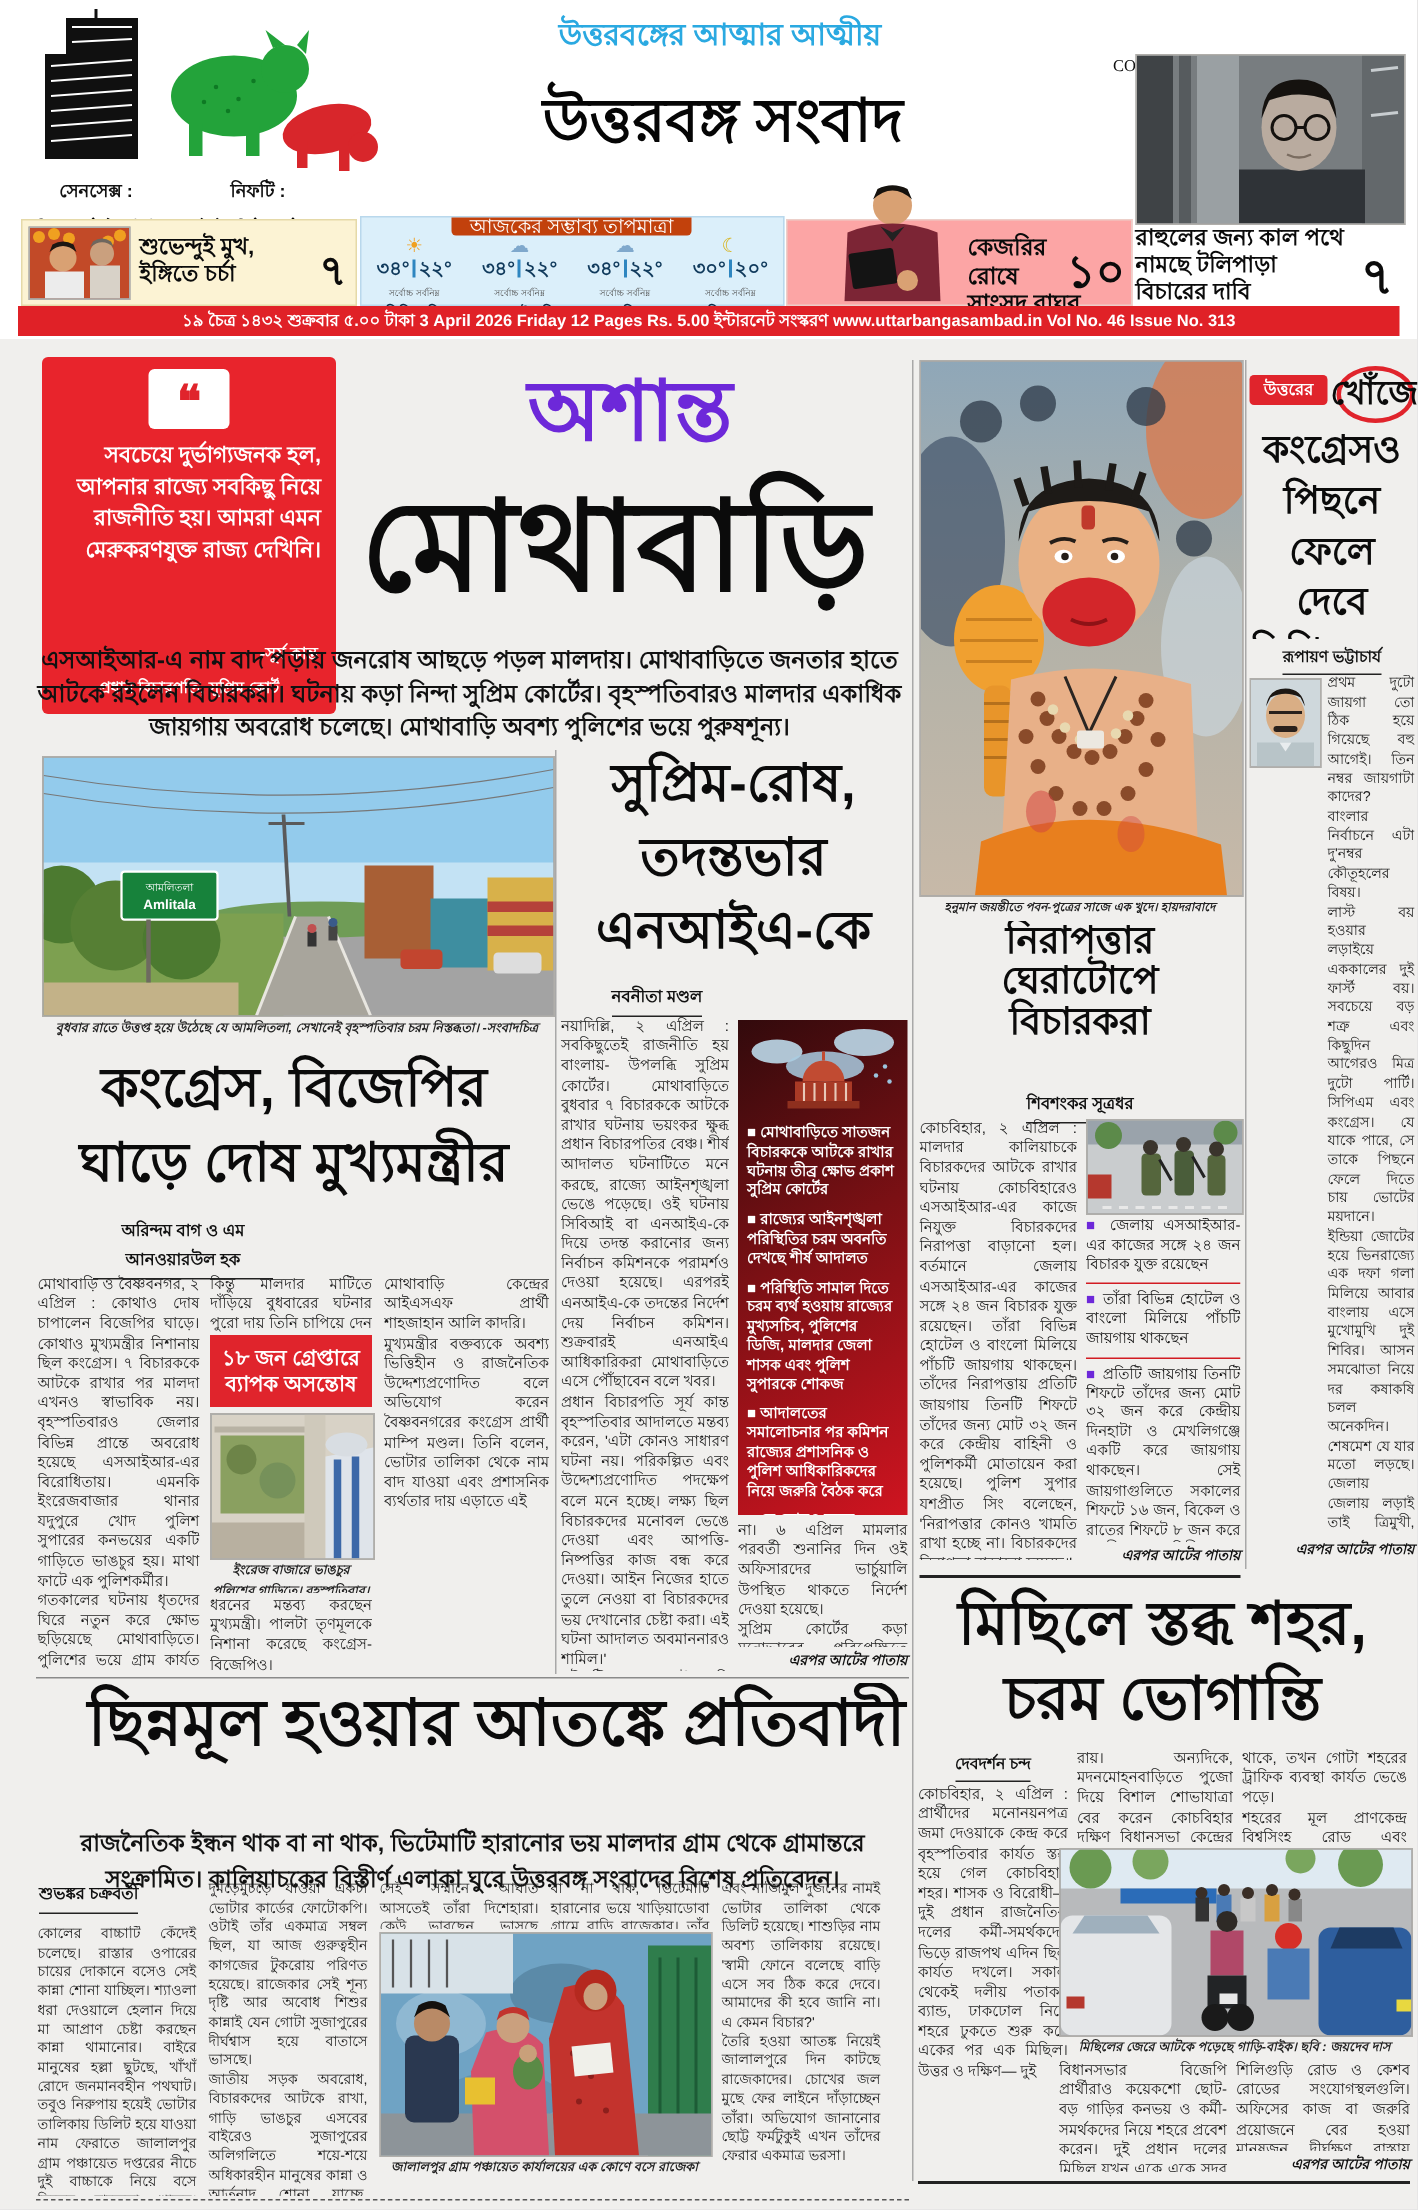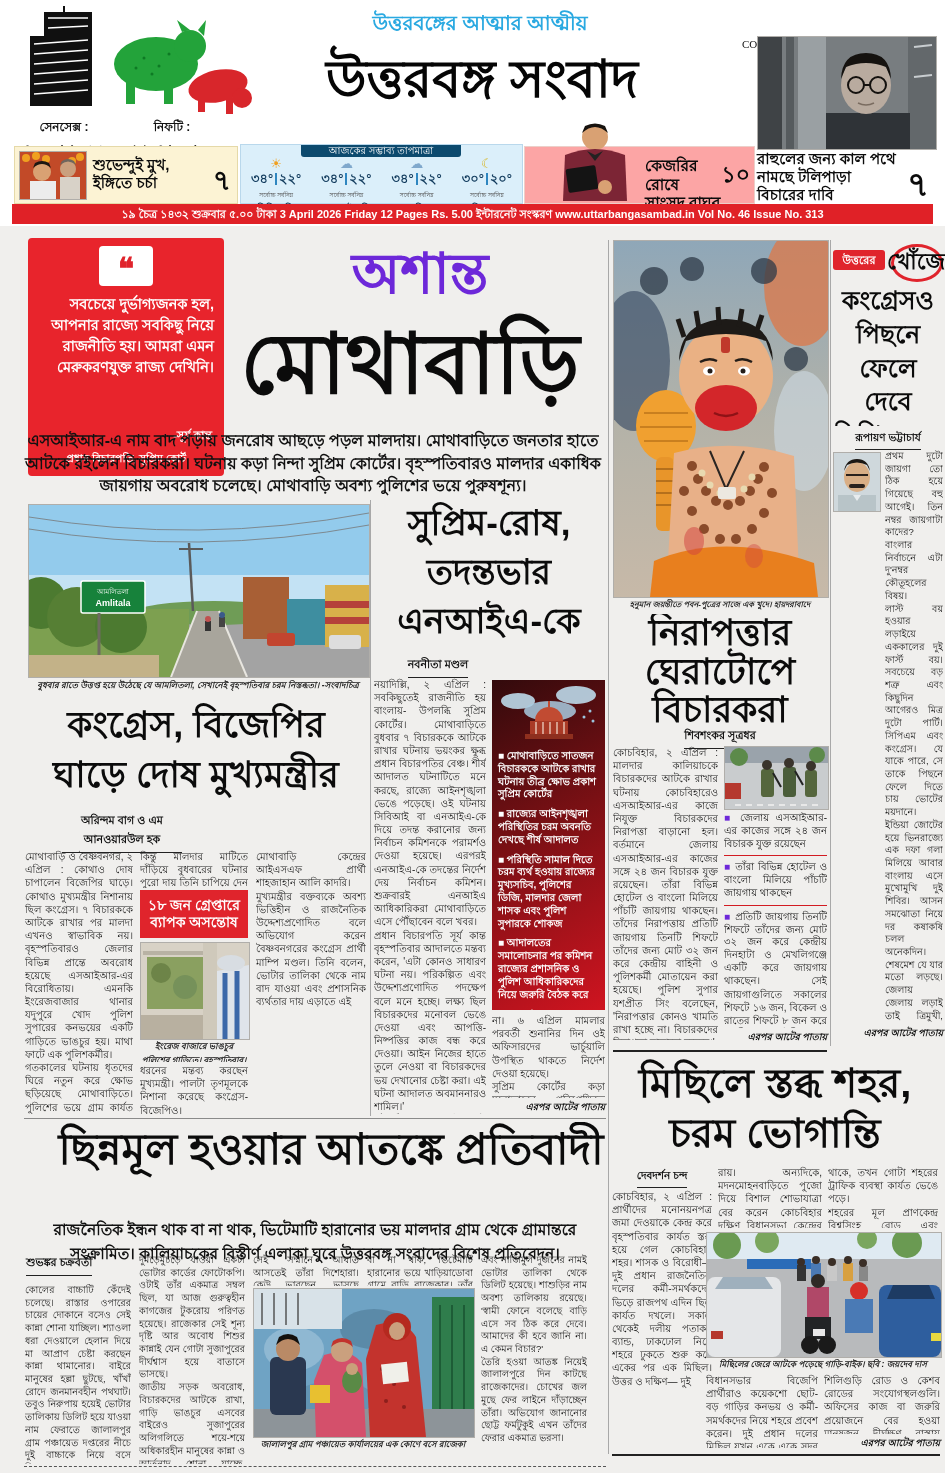--- a/index.html
+++ b/index.html
@@ -72,21 +72,21 @@
     <div style="font-size:16px;font-weight:bold;color:#000;">৭৩,৩১৯.৫৫</div>
     <div style="font-size:9px;font-weight:bold;color:#1e9e43;">(+১৮৫.২৩)</div>
   </div>
   <div class="abs" style="left:124px;top:118px;width:96px;text-align:center;">
     <div style="font-size:12px;font-weight:bold;color:#111;">নিফটি :</div>
     <div style="font-size:16px;font-weight:bold;color:#000;">২২,৭১৩.১০</div>
     <div style="font-size:9px;font-weight:bold;color:#1e9e43;">(+৩৩.৭০)</div>
   </div>
 
   <div class="abs" style="left:250px;top:8px;width:460px;text-align:center;font-size:20px;font-weight:bold;color:#2aa9e1;">উত্তরবঙ্গের আত্মার আত্মীয়</div>
-  <div class="abs" style="left:192px;top:26px;width:580px;height:112px;display:flex;align-items:center;justify-content:center;font-size:52px;font-weight:bold;color:#050505;overflow:hidden;">উত্তরবঙ্গ সংবাদ</div>
+  <div class="abs" style="left:192px;top:26px;width:580px;height:112px;display:flex;align-items:center;justify-content:center;font-size:40px;font-weight:bold;color:#050505;overflow:hidden;">উত্তরবঙ্গ সংবাদ</div>
   <div class="abs" style="left:742px;top:38px;width:40px;font-size:11px;font-family:'Liberation Serif',serif;color:#111;">COB</div>
 
   <div class="ph abs" style="left:757px;top:36px;width:178px;height:112px;">
     <svg viewBox="0 0 178 112" preserveAspectRatio="none">
       <rect width="178" height="112" fill="#787d80"></rect>
       <rect x="0" y="0" width="24" height="112" fill="#3f4346"></rect>
       <rect x="28" y="0" width="8" height="112" fill="#565b5e"></rect>
       <rect x="40" y="0" width="28" height="112" fill="#9aa0a3"></rect>
       <rect x="150" y="0" width="28" height="112" fill="#63686b"></rect>
       <line x1="156" y1="10" x2="174" y2="8" stroke="#c8cdd0" stroke-width="2"></line>
@@ -123,21 +123,21 @@
         <circle cx="48" cy="17" r="8" fill="#caa07e"></circle>
         <path d="M40,13 Q48,6 56,13 L54,9 Q48,5 42,9 Z" fill="#6e665e"></path>
         <rect x="40" y="25" width="20" height="22" fill="#d8d2c8"></rect>
       </svg>
     </div>
     <div class="teaser-title" style="position:absolute;left:78px;top:9px;width:112px;">শুভেন্দুই মুখ, ইঙ্গিতে চর্চা</div>
     <div class="teaser-page" style="position:absolute;right:6px;top:12px;">৭</div>
   </div>
 
   <div class="abs" style="left:240px;top:144px;width:281px;height:58px;background:#dbeffa;border:1px solid #b9d8ec;">
-    <div style="position:absolute;left:60px;top:0;width:160px;height:12px;background:#0c4a6e;color:#fff;font-size:10px;text-align:center;line-height:12px;border-radius:0 0 3px 3px;">আজকের সম্ভাব্য তাপমাত্রা</div>
+    <div style="position:absolute;left:60px;top:0;width:160px;height:12px;background:#c2410c;color:#fff;font-size:13px;text-align:center;line-height:12px;border-radius:0 0 3px 3px;">আজকের সম্ভাব্য তাপমাত্রা</div>
     <div style="position:absolute;left:0;top:11px;width:100%;display:flex;">
       <div class="wcell" style="color:#f0a020;font-size:13px;">☀</div>
       <div class="wcell" style="color:#7fa8cc;font-size:13px;">☁</div>
       <div class="wcell" style="color:#7fa8cc;font-size:13px;">☁</div>
       <div class="wcell" style="color:#d8b520;font-size:13px;">☾</div>
     </div>
     <div style="position:absolute;left:0;top:24px;width:100%;display:flex;">
       <div class="wcell">
         <div><span class="wtemp">৩৪°</span><span class="wdiv"></span><span class="wtemp">২২°</span></div>
         <div class="wlab"><span>সর্বোচ্চ</span> <span>সর্বনিম্ন</span></div>
@@ -166,21 +166,21 @@
       <svg viewBox="0 0 84 80" preserveAspectRatio="none">
         <circle cx="42" cy="16" r="13" fill="#d9a173"></circle>
         <path d="M29,12 Q42,0 55,12 L52,5 Q42,0 32,5 Z" fill="#16120e"></path>
         <path d="M12,34 Q42,22 72,34 L74,80 L10,80 Z" fill="#7c2535"></path>
         <path d="M34,30 L42,40 L50,30 L42,34 Z" fill="#222222"></path>
         <rect x="14" y="46" width="30" height="24" rx="2" fill="#141414" transform="rotate(-8 29 58)"></rect>
         <circle cx="52" cy="66" r="7" fill="#d9a173"></circle>
       </svg>
     </div>
     <div class="teaser-title" style="position:absolute;left:120px;top:10px;width:78px;font-size:15.5px;">কেজরির রোষে সাংসদ রাঘব</div>
-    <div class="teaser-page" style="position:absolute;right:4px;top:10px;font-size:22px;margin-left:21px;">১০</div>
+    <div class="teaser-page" style="position:absolute;right:4px;top:10px;font-size:30px;margin-left:21px;">১০</div>
   </div>
 
   <div class="abs" style="left:12px;top:204px;width:921px;height:20px;background:#e02127;color:#fff;font-size:11px;font-weight:bold;text-align:center;line-height:20px;overflow:hidden;">১৯ চৈত্র ১৪৩২ শুক্রবার ৫.০০ টাকা 3 April 2026 Friday 12 Pages Rs. 5.00 ইন্টারনেট সংস্করণ www.uttarbangasambad.in Vol No. 46 Issue No. 313</div>
 
   <div class="abs" style="left:0;top:226px;width:945px;height:1247px;background:#f0efed;"></div>
 
   <div class="abs" style="left:28px;top:238px;width:196px;height:238px;background:#e8242c;border-radius:4px;">
     <div style="position:absolute;left:71px;top:8px;width:54px;height:40px;background:#fff;border-radius:4px;text-align:center;color:#e0242c;font-size:30px;line-height:46px;font-weight:bold;">❝</div>
     <div style="position:absolute;left:10px;top:56px;width:176px;font-size:14.5px;font-weight:bold;color:#fff;line-height:1.45;text-align:right;">সবচেয়ে দুর্ভাগ্যজনক হল, আপনার রাজ্যে সবকিছু নিয়ে রাজনীতি হয়। আমরা এমন মেরুকরণযুক্ত রাজ্য দেখিনি।</div>
     <div style="position:absolute;right:12px;bottom:30px;font-size:11px;font-weight:bold;color:#fff;">-সূর্য কান্ত</div>
@@ -371,21 +371,21 @@
           <circle cx="130" cy="248" r="3.5"></circle>
           <circle cx="138" cy="236" r="3.5"></circle>
       </g>
       <path d="M96,210 L112,248 L130,210" stroke="#2a2522" stroke-width="2" fill="none"></path>
       <rect x="104" y="246" width="18" height="12" rx="2" fill="#ece8e0"></rect>
       <ellipse cx="80" cy="300" rx="10" ry="14" fill="#d04040" opacity="0.5"></ellipse>
       <ellipse cx="140" cy="315" rx="9" ry="12" fill="#d04040" opacity="0.4"></ellipse>
     </svg>
   </div>
   <div class="abs cap" style="left:613px;top:598px;width:214px;height:13px;font-size:8px;">হনুমান জয়ন্তীতে পবন-পুত্রের সাজে এক খুদে। হায়দরাবাদে বৃহস্পতিবার।</div>
-  <div class="abs hl" style="left:616px;top:614px;width:208px;height:110px;font-size:36px;line-height:1.07;">
+  <div class="abs hl" style="left:616px;top:614px;width:208px;height:110px;font-size:25px;line-height:1.07;">
     <div>নিরাপত্তার</div>
     <div>ঘেরাটোপে</div>
     <div>বিচারকরা</div>
   </div>
   <div class="abs byline" style="left:652px;top:727px;width:136px;"><span>শিবশংকর সূত্রধর</span></div>
   <div class="abs body10" style="left:613px;top:746px;width:105px;height:294px;">কোচবিহার, ২ এপ্রিল : মালদার কালিয়াচকে বিচারকদের আটকে রাখার ঘটনায় কোচবিহারেও এসআইআর-এর কাজে নিযুক্ত বিচারকদের নিরাপত্তা বাড়ানো হল। বর্তমানে জেলায় এসআইআর-এর কাজের সঙ্গে ২৪ জন বিচারক যুক্ত রয়েছেন। তাঁরা বিভিন্ন হোটেল ও বাংলো মিলিয়ে পাঁচটি জায়গায় থাকছেন। তাঁদের নিরাপত্তায় প্রতিটি জায়গায় তিনটি শিফটে তাঁদের জন্য মোট ৩২ জন করে কেন্দ্রীয় বাহিনী ও পুলিশকর্মী মোতায়েন করা হয়েছে। পুলিশ সুপার যশপ্রীত সিং বলেছেন, 'নিরাপত্তার কোনও খামতি রাখা হচ্ছে না। বিচারকদের নিরাপত্তা বাড়ানো হয়েছে।'
 বুধবার সকাল থেকেই ভোটার তালিকায় নাম না ওঠা নিয়ে কালিয়াচক-২'এর বিডিও অফিসে রণক্ষেত্র পরিস্থিতি তৈরি হয়। বিক্ষোভের মুখে পড়েন বিচারকরাও। তাঁদের গাড়িতে ভাঙচুর চালানো হয়। এই পরিস্থিতিতে বৃহস্পতিবার সকাল থেকেই কোচবিহারের বিচারকদের জন্য বাড়তি নিরাপত্তা ব্যবস্থা দেখা যায়। পুলিশ সূত্রে খবর, বর্তমানে জেলায় যে ২৪ জন বিচারক রয়েছেন, তাঁরা কোচবিহারের তিনটি এবং</div>
   <div class="ph abs" style="left:724px;top:746px;width:103px;height:62px;">
     <svg viewBox="0 0 103 62" preserveAspectRatio="none">
       <rect width="103" height="62" fill="#c9ccce"></rect>

